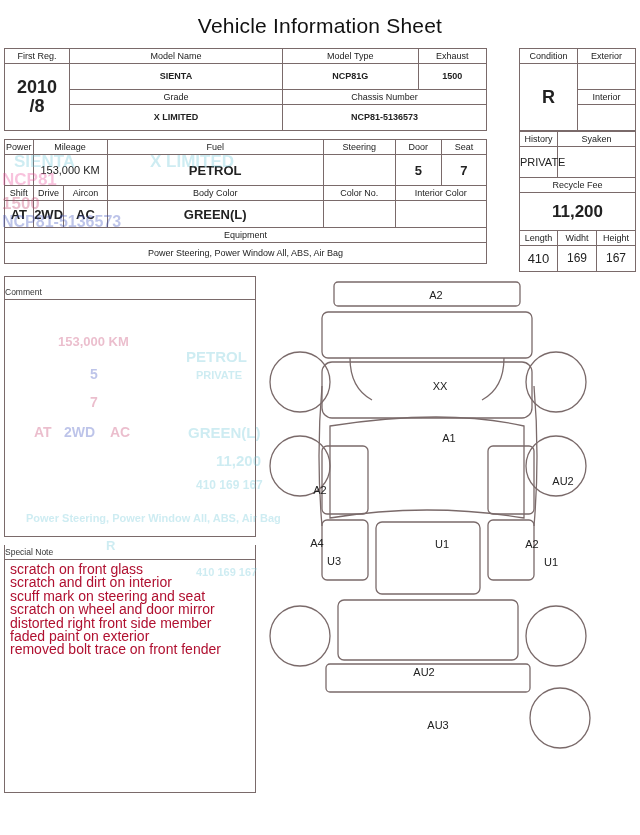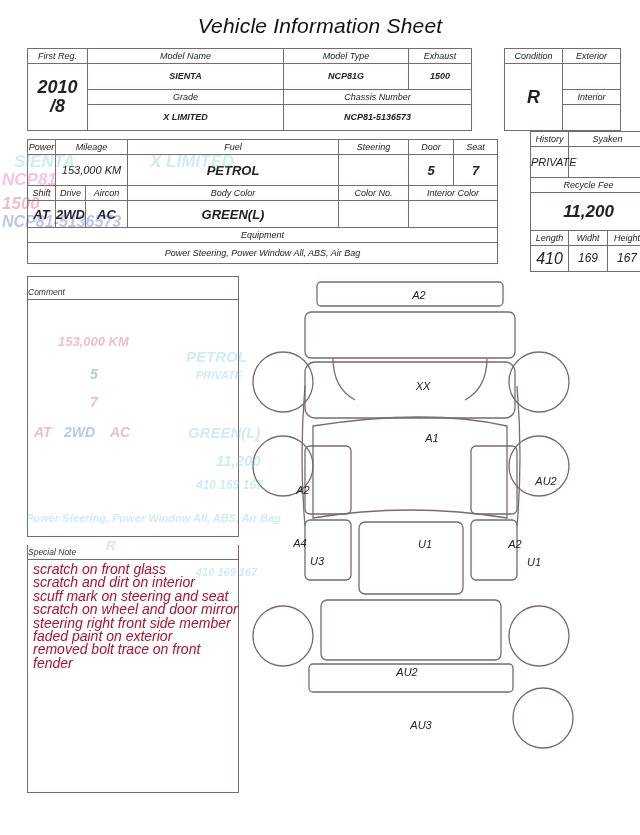--- a/index.html
+++ b/index.html
@@ -13,22 +13,21 @@
     font-family: "Liberation Sans", sans-serif;
     color: #000;
     position: relative;
     overflow: hidden;
   }
   .sheet {
     width: 640px;
     height: 744px;
     position: relative;
     box-sizing: border-box;
-    padding: 0 27px;
-    font-style: italic;
+    padding: 0 4px;
   }
   .title {
     text-align: center;
     font-size: 21px;
     font-weight: normal;
     color: #111;
     padding: 14px 0 10px 0;
     letter-spacing: 0.2px;
   }
   
@@ -295,21 +294,21 @@
       </tr>
       <tr>
         <td class="val" colspan="3" style="height:37px;font-size:17px">11,200</td>
       </tr>
       <tr>
         <td class="lbl">Length</td>
         <td class="lbl">Widht</td>
         <td class="lbl">Height</td>
       </tr>
       <tr>
-        <td class="val sm" style="height:22px;font-size:16px">410</td>
+        <td class="val sm" style="height:22px;font-size:13px">410</td>
         <td class="val sm" style="font-size:12px">169</td>
         <td class="val sm" style="font-size:12px">167</td>
       </tr>
     </tbody>
       </table>
   </div>
 
   <div class="bottom">
     <div class="comment-col">
       <div class="cbox">
@@ -319,21 +318,21 @@
         </div>
       </div>
       <div class="cbox" style="border-top:none">
         <div class="chead">Special Note</div>
         <div class="cbody note">
           <div class="note-list" id="note-list">
               <div>scratch on front glass</div>
               <div>scratch and dirt on interior</div>
               <div>scuff mark on steering and seat</div>
               <div>scratch on wheel and door mirror</div>
-              <div>steering right front side member</div>
+              <div>distorted right front side member</div>
               <div>faded paint on exterior</div>
               <div>removed bolt trace on front fender</div>
             </div>
         </div>
       </div>
     </div>
 
     <div class="diagram-col">
       <svg id="diagram-svg" width="370" height="474" viewBox="0 0 370 474">
         <g fill="none" stroke="#7a6a6a" stroke-width="1.3">

